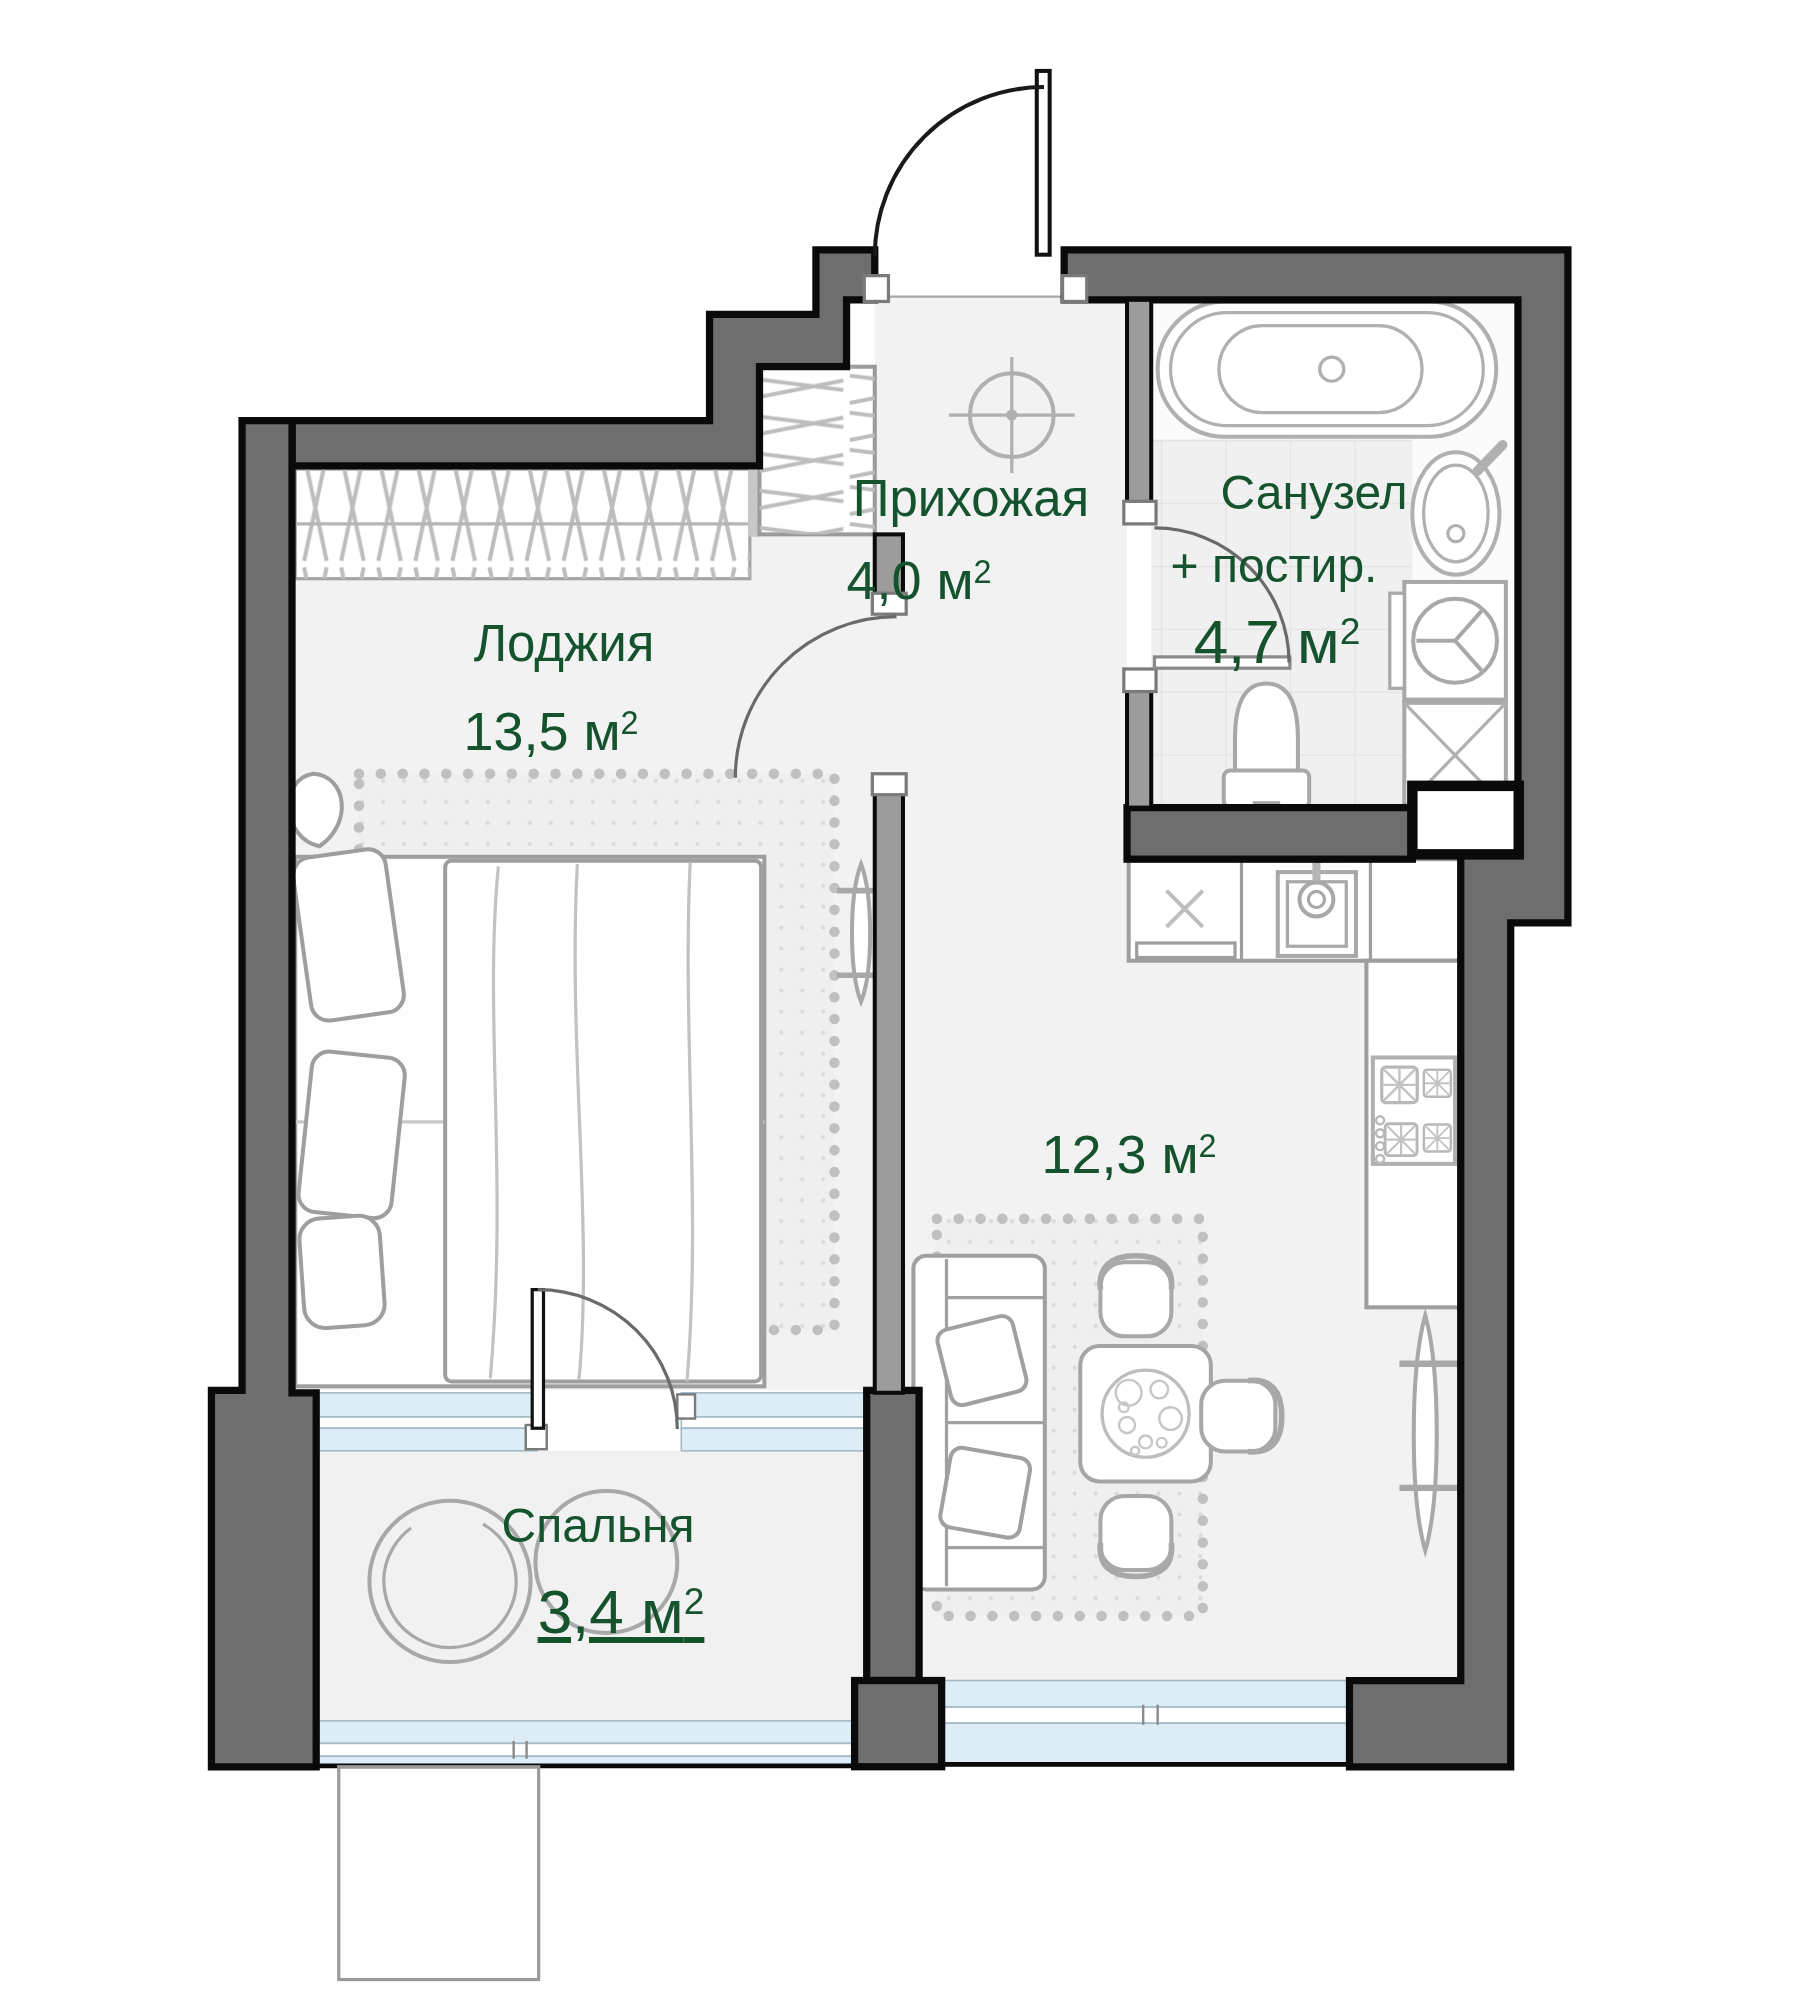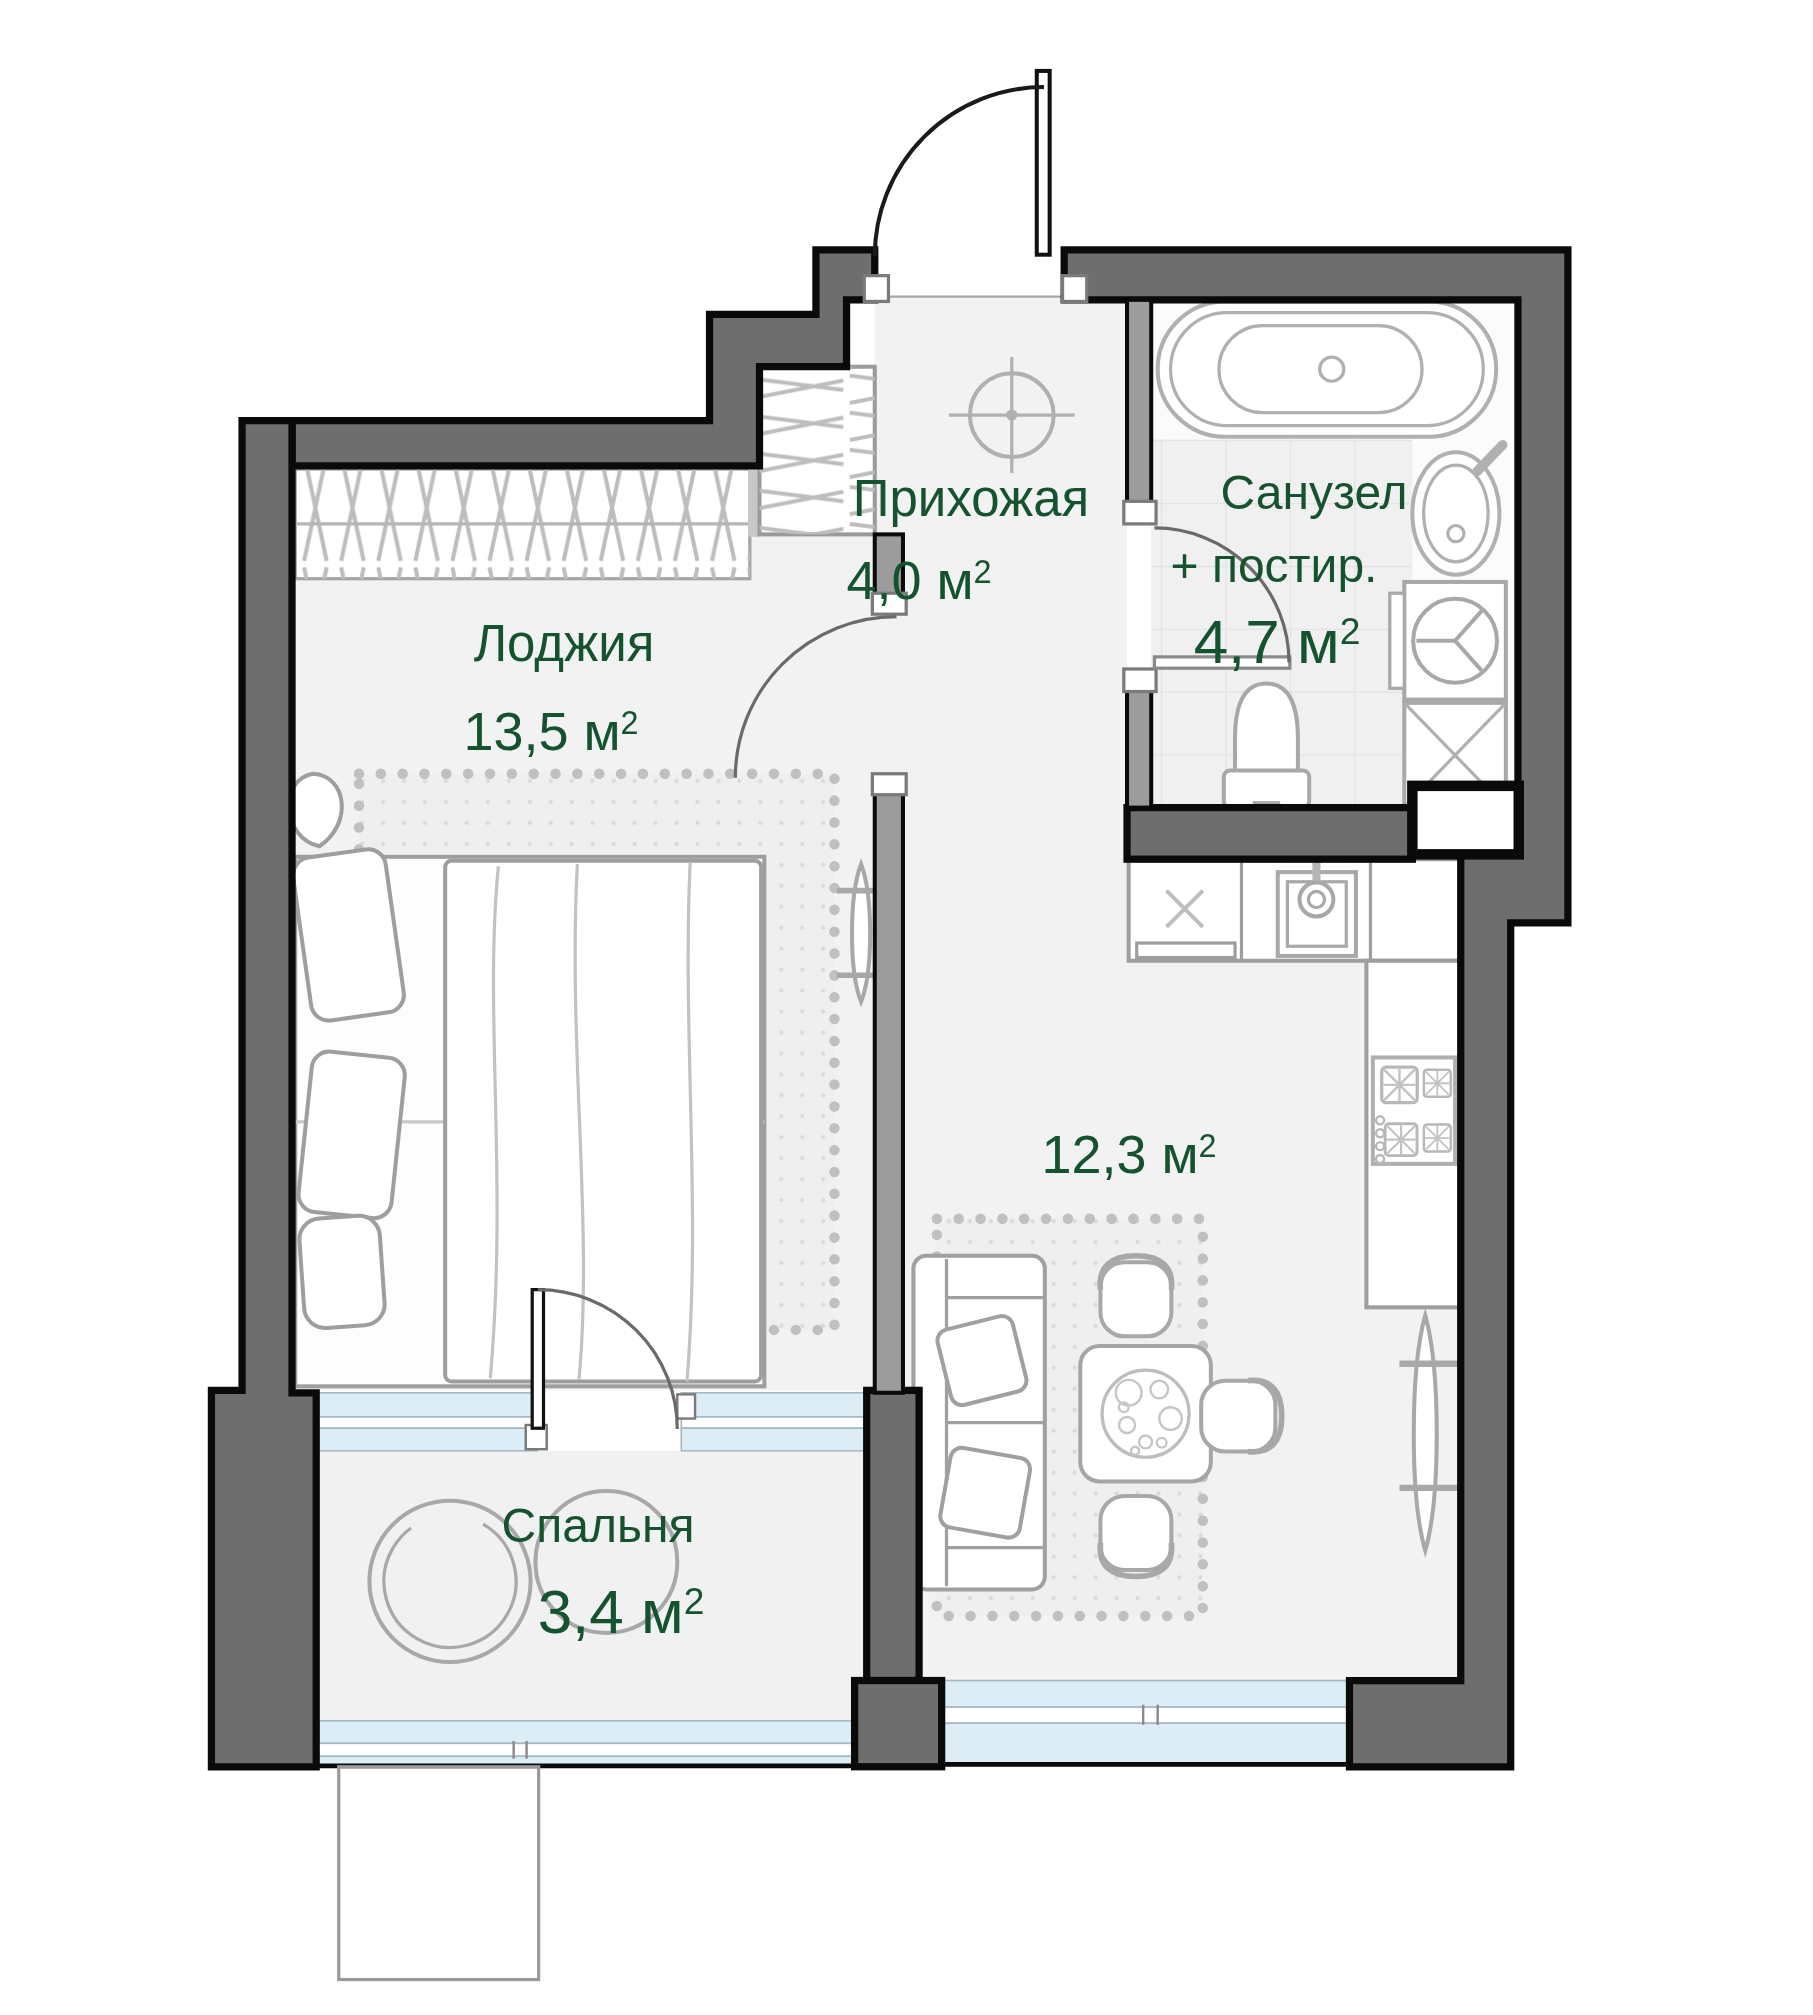--- a/index.html
+++ b/index.html
@@ -295,18 +295,18 @@
   <span>4,7 м</span><span class="sup">2</span>
 </div>
 
 <div class="lbl area-lg" style="left:1129px; top:1148px;">
   <span>12,3 м</span><span class="sup">2</span>
 </div>
 
 <div class="lbl name-md" style="left:598px; top:1526px;">
   <span>Спальня</span>
 </div>
-<div class="lbl area-md" style="left:621px; top:1612px;">
+<div class="lbl area-md" style="left:621px; top:1612px;text-decoration:underline;">
   <span>3,4 м</span><span class="sup">2</span>
 </div>
 
 </div>
 
 
 </body></html>

